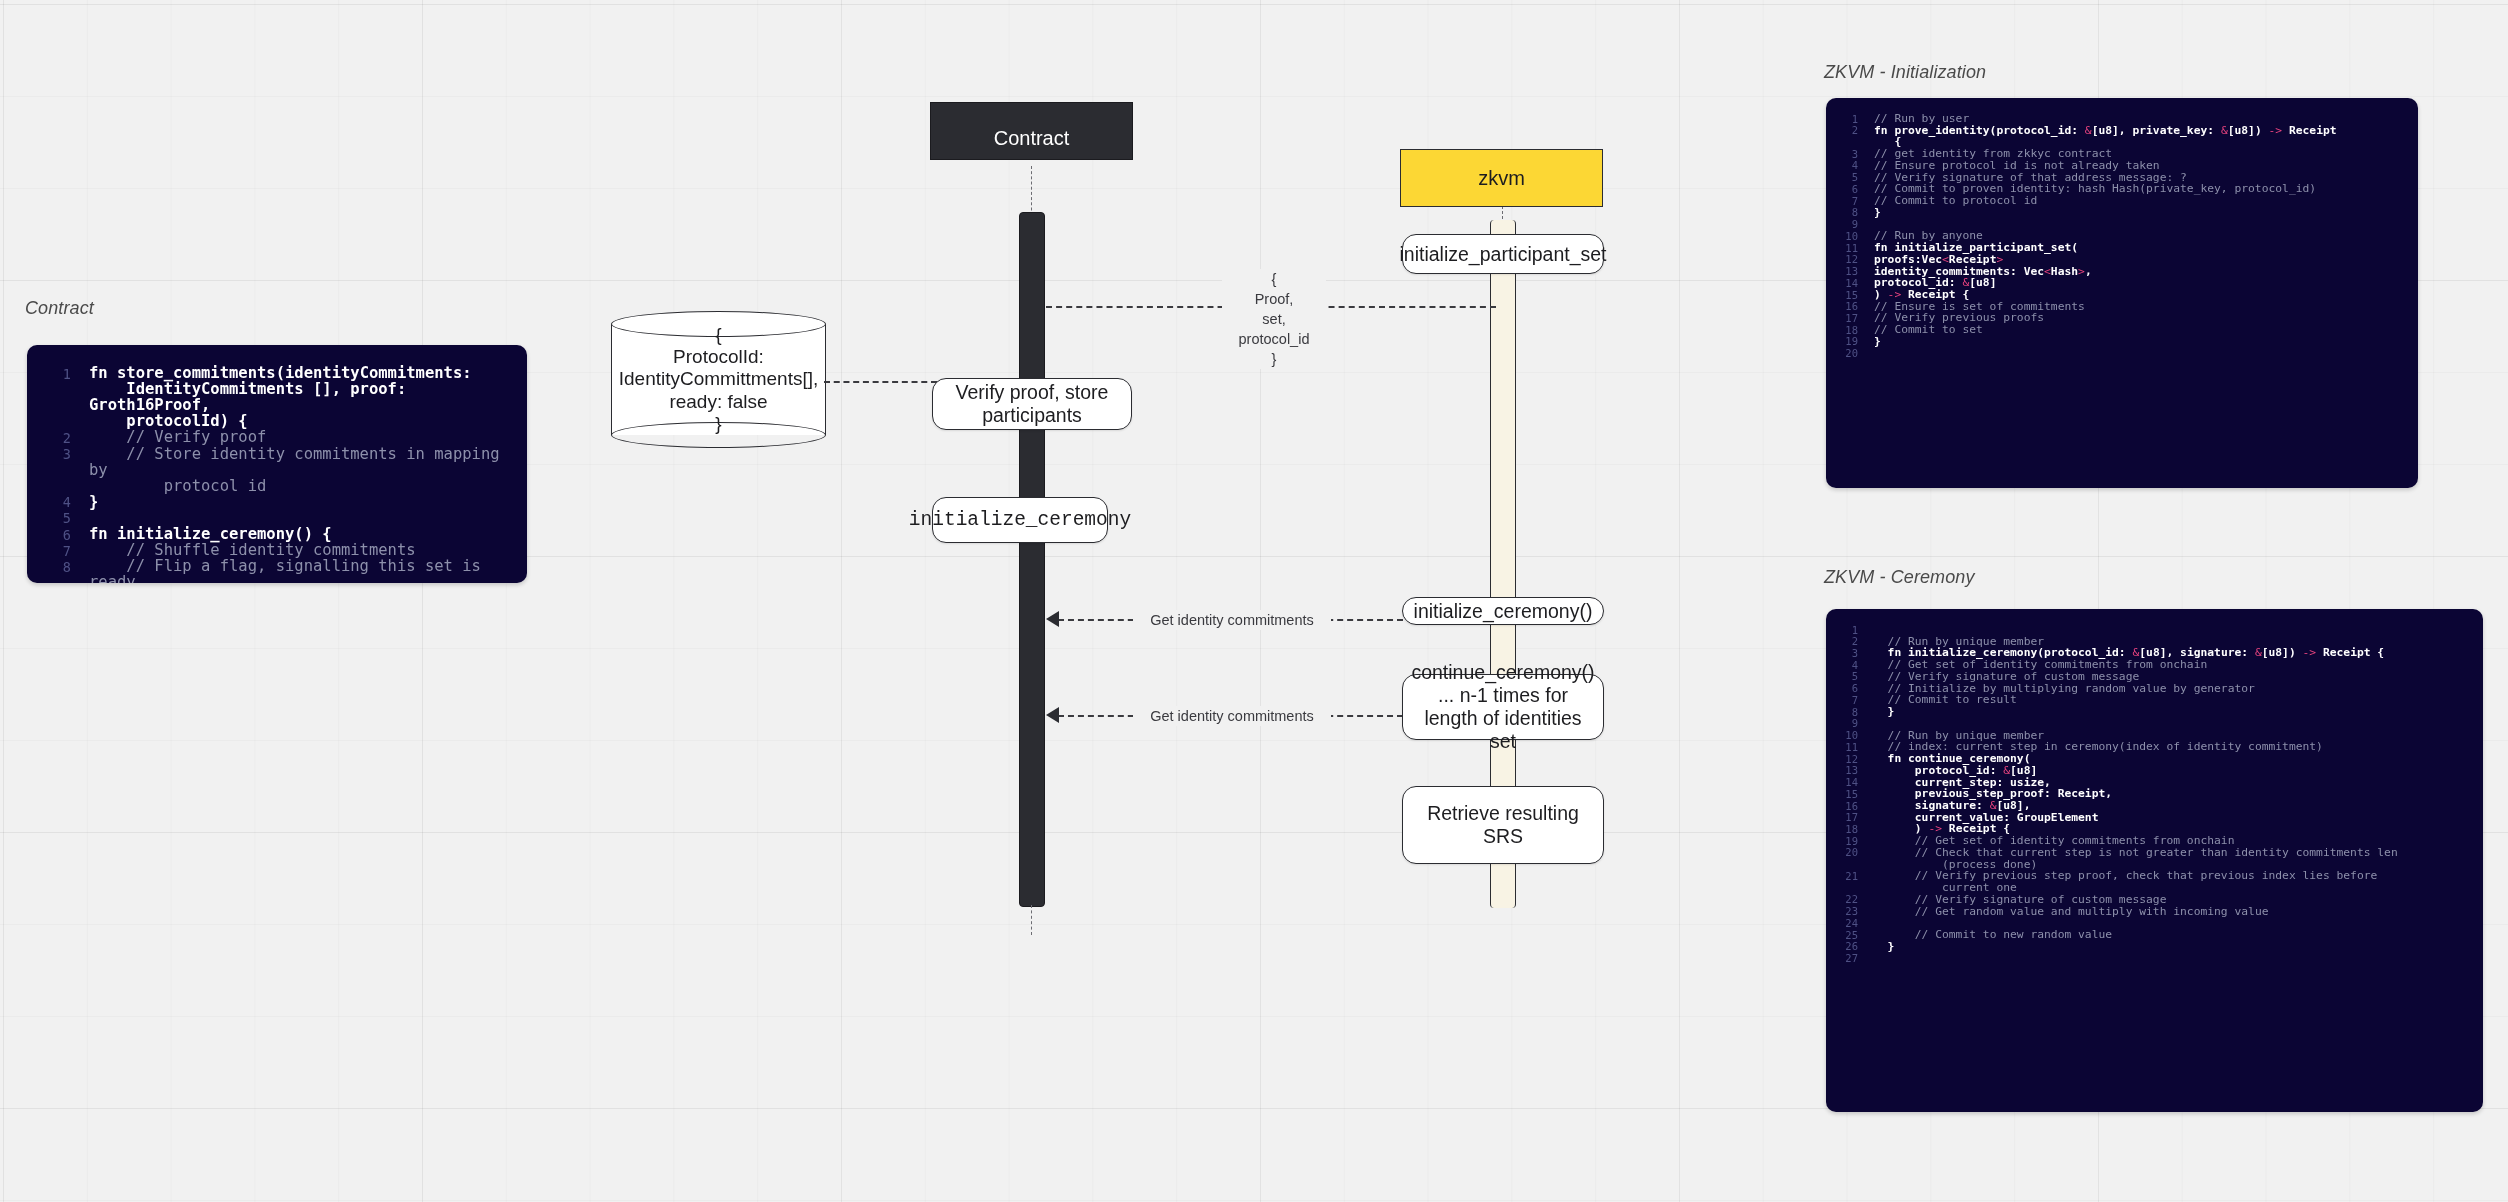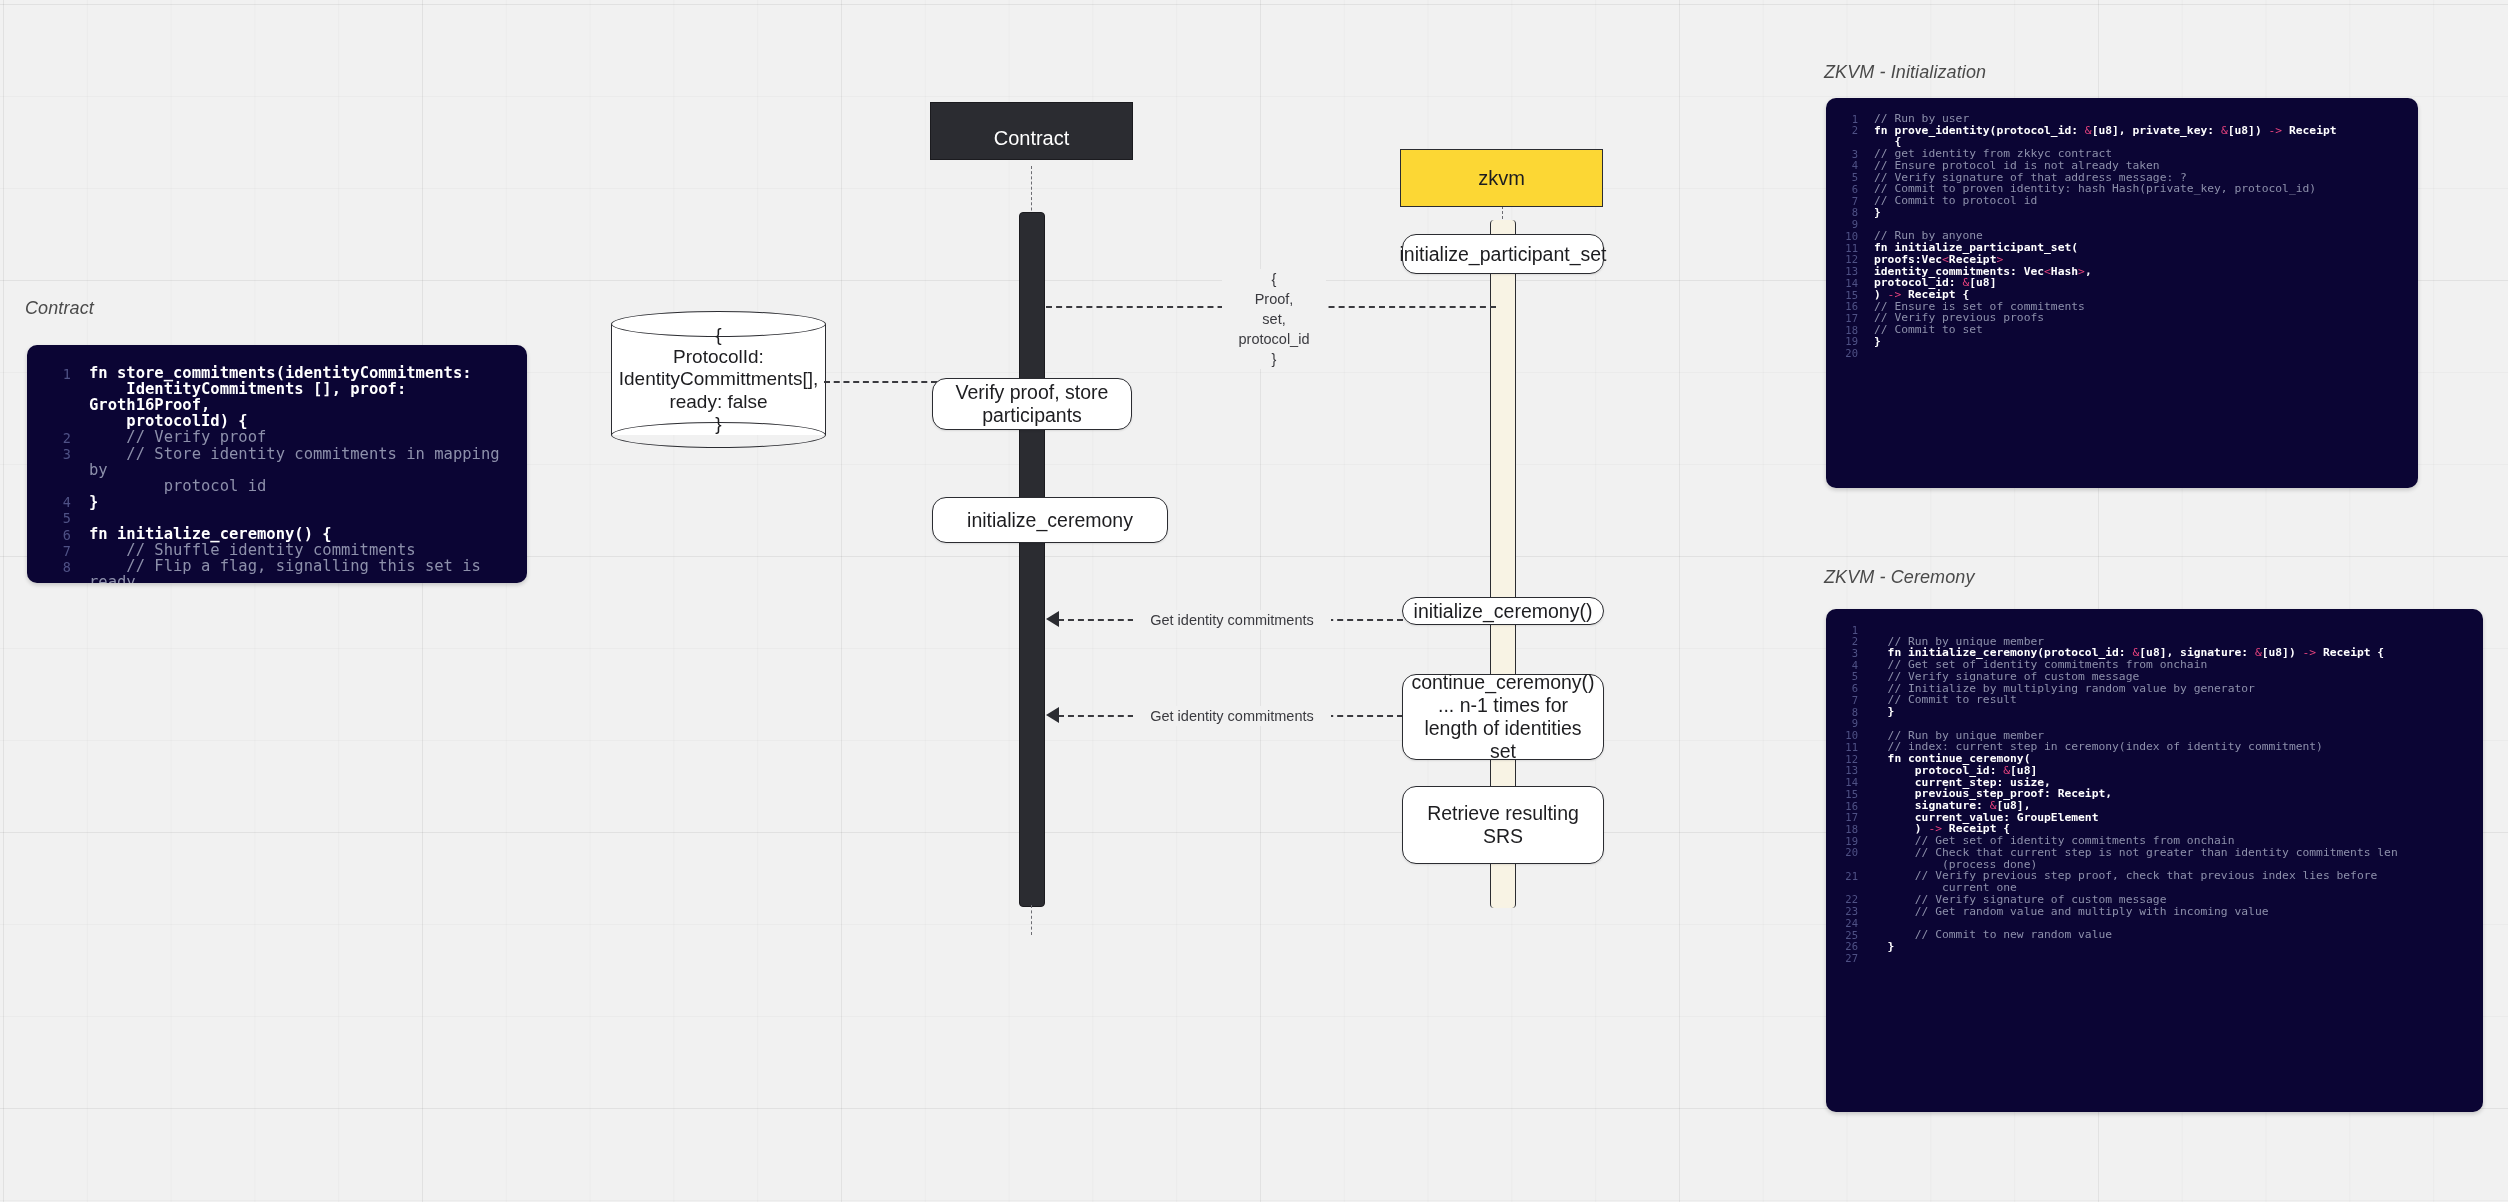--- a/index.html
+++ b/index.html
@@ -465,31 +465,31 @@
 protocol_id
 }</div>
 
   <div class="msg-line" style="left:824px; top:381px; width:113px; border-top-width:2px;"></div>
 
   <div class="note" style="left:932px; top:355px; width:200px; height:52px;margin-top:23px;">Verify proof, store
 participants</div>
 
   <div class="note" style="left:1402px; top:234px; width:202px; height:40px;">initialize_participant_set</div>
 
-  <div class="note" style="left:932px; top:497px; width:236px; height:46px;">initialize_ceremony</div>
+  <div class="note" style="left:932px; top:497px; width:176px; height:46px;font-family:Liberation Mono, monospace;">initialize_ceremony</div>
 
   <div class="msg-line" style="left:1058px; top:619px; width:345px;"></div>
   <div class="arrowhead" style="left:1046px; top:611px;"></div>
   <div class="msg-label" style="left:1133px; top:610px; width:190px;">Get identity commitments</div>
 
   <div class="note" style="left:1402px; top:597px; width:202px; height:28px;">initialize_ceremony()</div>
 
   <div class="msg-line" style="left:1058px; top:715px; width:345px;"></div>
   <div class="arrowhead" style="left:1046px; top:707px;"></div>
   <div class="msg-label" style="left:1133px; top:706px; width:190px;">Get identity commitments</div>
 
-  <div class="note" style="left:1402px; top:674px; width:202px; height:86px;">continue_ceremony()
+  <div class="note" style="left:1402px; top:674px; width:202px; height:66px;">continue_ceremony()
 ... n-1 times for length of
 identities set</div>
 
   <div class="note" style="left:1402px; top:786px; width:202px; height:78px;">Retrieve resulting SRS</div>
 
 </div>
 
 </body></html>

